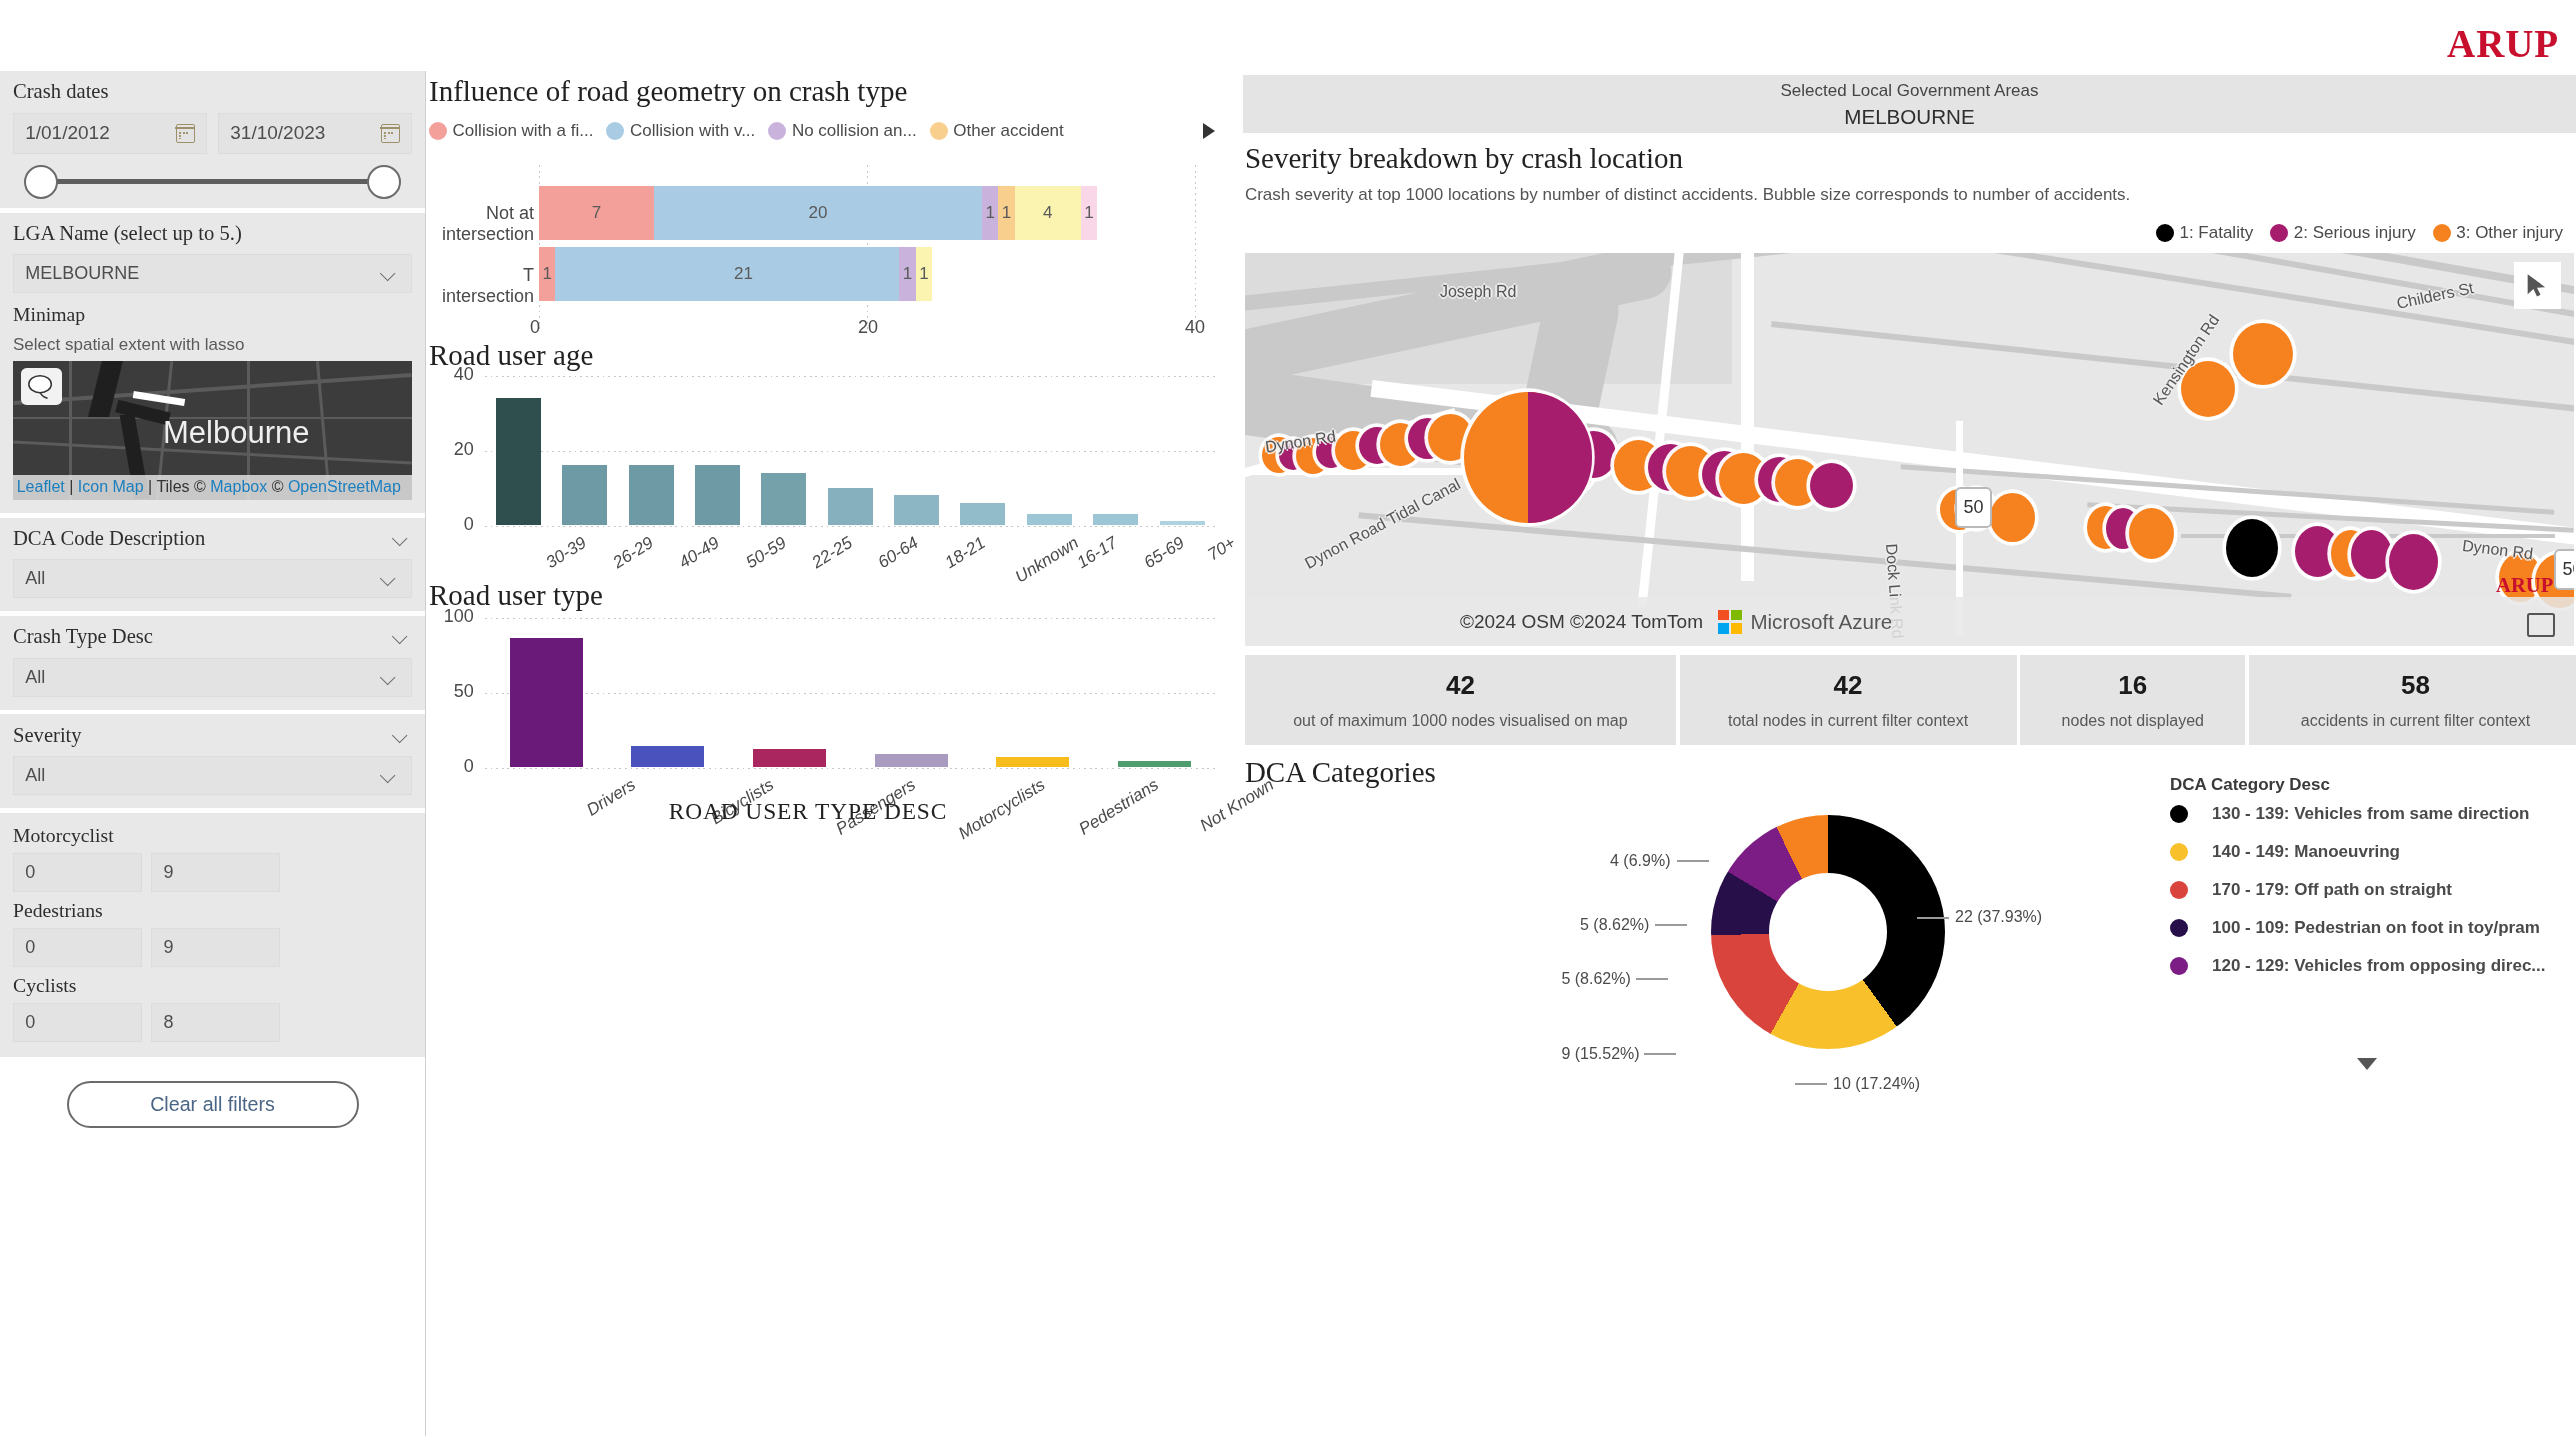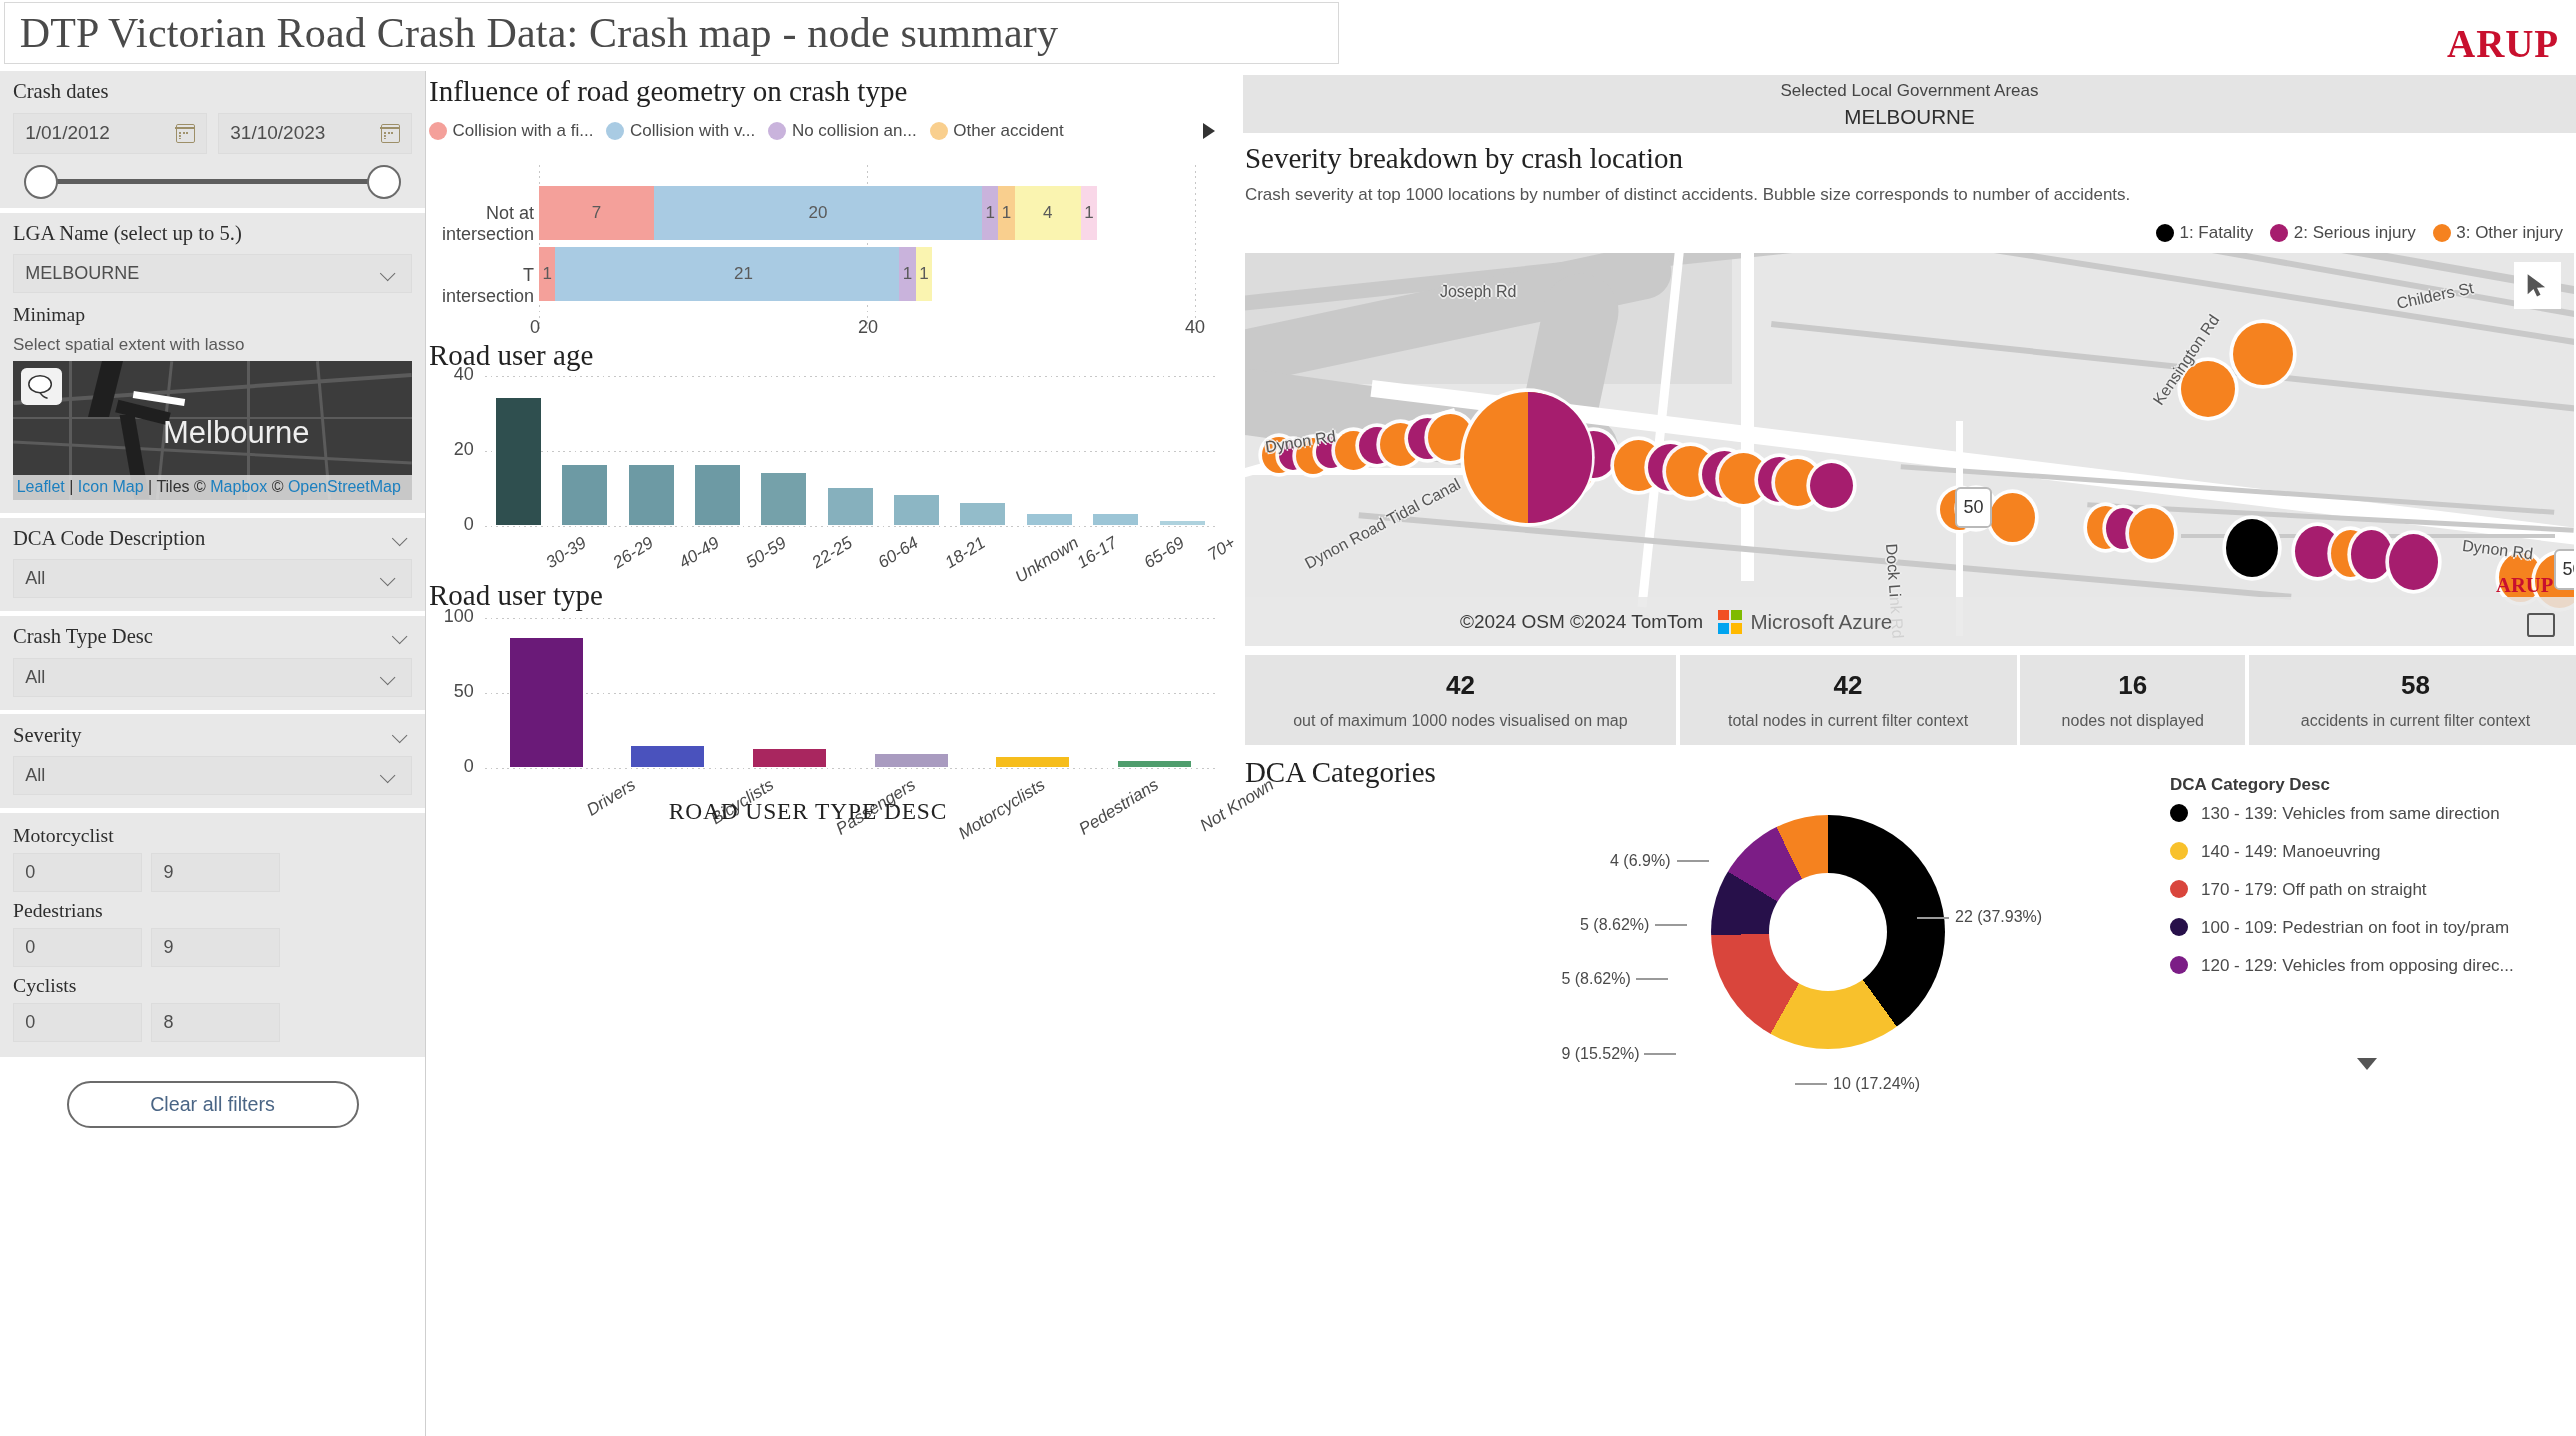--- a/index.html
+++ b/index.html
@@ -143,32 +143,29 @@
   #dca-title { position:absolute; left:1.9px; top:681px; font-family:"Liberation Serif", serif; font-size:29px; color:#222;}
   #donut-wrap { position:absolute; left:309px; top:719px; width:562px; height:309px;}
   #donut { position:absolute; left:159px; top:20.6px; width:234px; height:234px; border-radius:50%; }
   #donut-hole { position:absolute; left:217px; top:79px; width:118px; height:118px; background:#fff; border-radius:50%;}
   .dlabel { position:absolute; font-size:16px; color:#4a4a4a; white-space:nowrap;}
   .lead { position:absolute; background:#9a9a9a; height:1.9px; }
 
   
   #dca-legend { position:absolute; left:927px; top:700px; width:403px;}
   #dca-legend .lt { font-size:17px; font-weight:bold; color:#3a3a3a; margin-bottom:9.4px;}
-  .dca-item { display:flex; align-items:flex-start; gap:13px; margin-bottom:18px; font-size:17px; color:#4a4a4a;}
+  .dca-item { display:flex; align-items:center; gap:24px; margin-bottom:18px; font-size:17px; color:#4a4a4a;font-weight:bold;}
   .dca-item .dot { width:18px; height:18px; flex:0 0 18px; }
   #dca-more { position:absolute; left:1114px; top:983px; width:0; height:0;
     border-top:12px solid #555; border-left:10.3px solid transparent; border-right:10.3px solid transparent;}
 </style>
 </head>
 <body>
 
 <div id="header">
-  <div id="title-box">
-    <span class="t">DTP Victorian Road Crash Data: Crash map - node summary</span>
-  </div>
   <div id="arup-logo">ARUP</div>
 </div>
 
 <div id="sidebar">
 
   <div class="panel" style="padding-bottom:5.6px;">
     <div class="panel-title">Crash dates</div>
     <div class="date-row">
       <div class="date-field">
         <span>1/01/2012</span>

